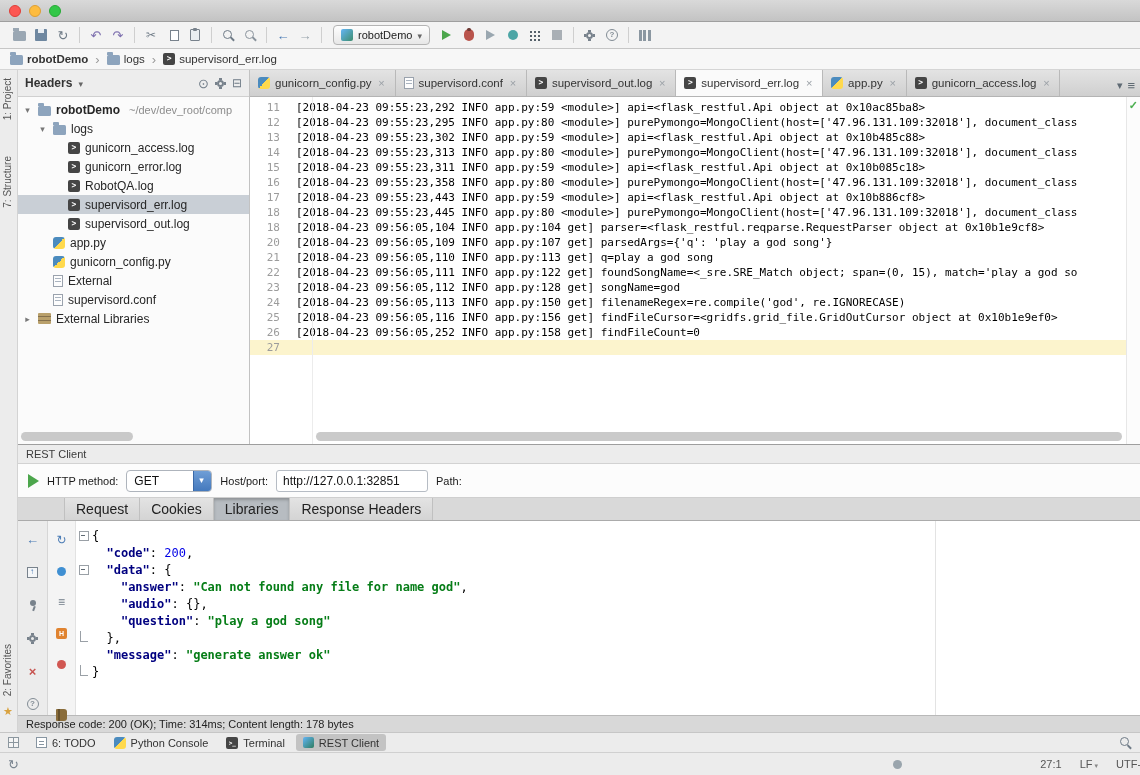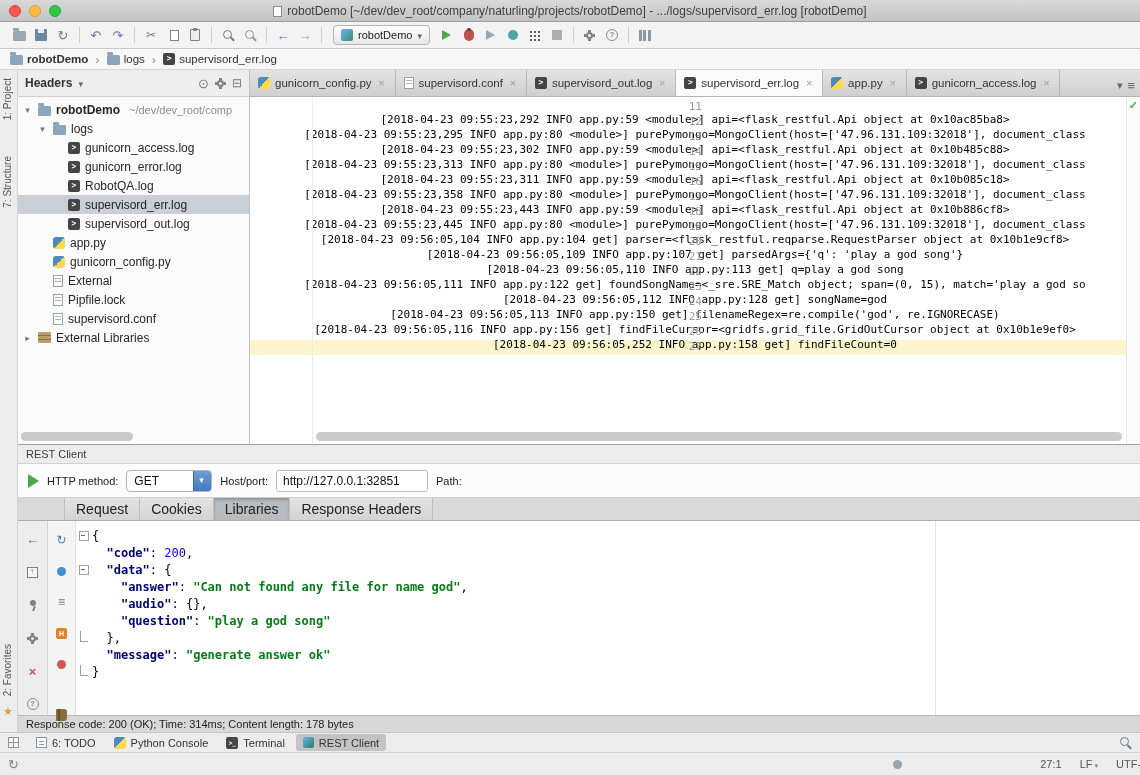--- a/index.html
+++ b/index.html
@@ -143,21 +143,21 @@
   .editor{flex:1;display:flex;flex-direction:column;min-width:0;}
   .tabs-bar{height:27px;background:linear-gradient(#e3e3e3,#cfcfcf);border-bottom:1px solid #b4b4b4;display:flex;align-items:stretch;overflow:hidden;}
   .tab{display:flex;align-items:center;gap:5px;padding:0 8px;font-size:11.5px;color:#333;border-right:1px solid #b9b9b9;white-space:nowrap;}
   .tab.active{background:#fafafa;}
   .tab-close{width:10px;text-align:center;color:#9aa0a6;font-size:11px;line-height:10px;}
   .tab-close::before{content:"×";}
   .tabs-spacer{flex:1;}
   .tabs-bar>.gi{margin:8px 5px 0 0;}
   .editor-body{flex:1;position:relative;background:#fff;overflow:hidden;padding-top:3px;}
   .editor-body::before{content:"";position:absolute;left:62px;top:0;bottom:0;width:1px;background:#ececec;}
-  .code-row{display:flex;height:15px;align-items:center;flex-direction:column;}
+  .code-row{display:flex;height:15px;align-items:center;}
   .code-row.caret-row{background:#fcf4cd;}
   .ln{display:inline-block;width:46px;text-align:right;padding-right:16px;color:#9c9c9c;
     font:11px "DejaVu Sans Mono",monospace;flex:none;}
   .ct{white-space:pre;font:11px "DejaVu Sans Mono",monospace;color:#000;}
   .editor-stripe{position:absolute;top:0;right:0;width:14px;bottom:0;border-left:1px solid #e7e7e7;background:#fcfcfc;}
   .stripe-check{position:absolute;top:2px;right:2px;color:#4caf50;font-size:11px;font-weight:bold;}
   .stripe-check::before{content:"✓";}
   .editor-hscroll{position:absolute;left:66px;right:18px;bottom:3px;height:9px;background:#bdbdbd;border-radius:5px;opacity:.8;}
 
   
@@ -214,21 +214,20 @@
 </style>
 </head>
 <body>
 
 <div class="titlebar">
   <div class="traffic">
     <span class="light red"></span>
     <span class="light yellow"></span>
     <span class="light green"></span>
   </div>
-  <div class="title-text"><span class="doc-icon"></span><span>robotDemo [~/dev/dev_root/company/naturling/projects/robotDemo] - .../logs/supervisord_err.log [robotDemo]</span></div>
 </div>
 
 <div class="toolbar">
   <div class="tb-group" id="tb-left">
       <span class="tbi">
         <span class="gi gi-open"></span>
       </span>
       <span class="tbi">
         <span class="gi gi-save"></span>
       </span>
@@ -390,25 +389,20 @@
               <span class="tree-label">gunicorn_config.py</span>
             </div>
             <div class="tree-row" style="padding-left: 19px;">
               <span class="tree-arrow"></span>
               <span class="gi gi-file"></span>
               <span class="tree-label">External</span>
             </div>
             <div class="tree-row" style="padding-left: 19px;">
               <span class="tree-arrow"></span>
               <span class="gi gi-file"></span>
-              <span class="tree-label">Pipfile.lock</span>
-            </div>
-            <div class="tree-row" style="padding-left: 19px;">
-              <span class="tree-arrow"></span>
-              <span class="gi gi-file"></span>
               <span class="tree-label">supervisord.conf</span>
             </div>
             <div class="tree-row" style="padding-left: 4px;">
               <span class="tree-arrow">▸</span>
               <span class="gi gi-lib"></span>
               <span class="tree-label">External Libraries</span>
             </div>
           </div>
         <div class="project-hscroll"></div>
       </div>

